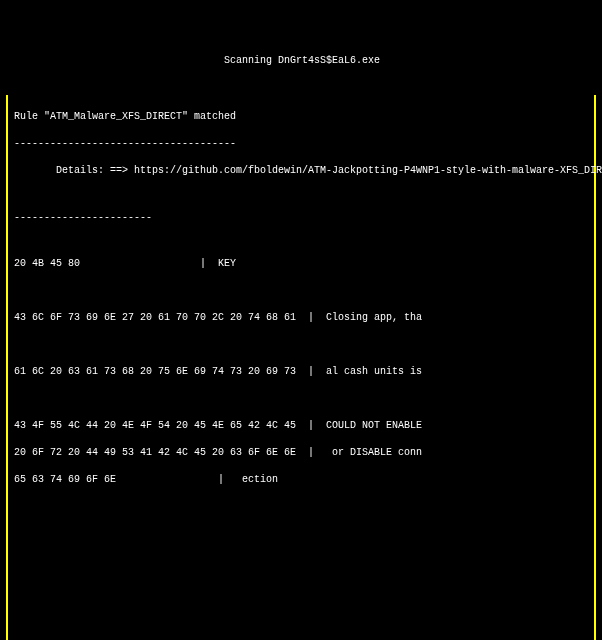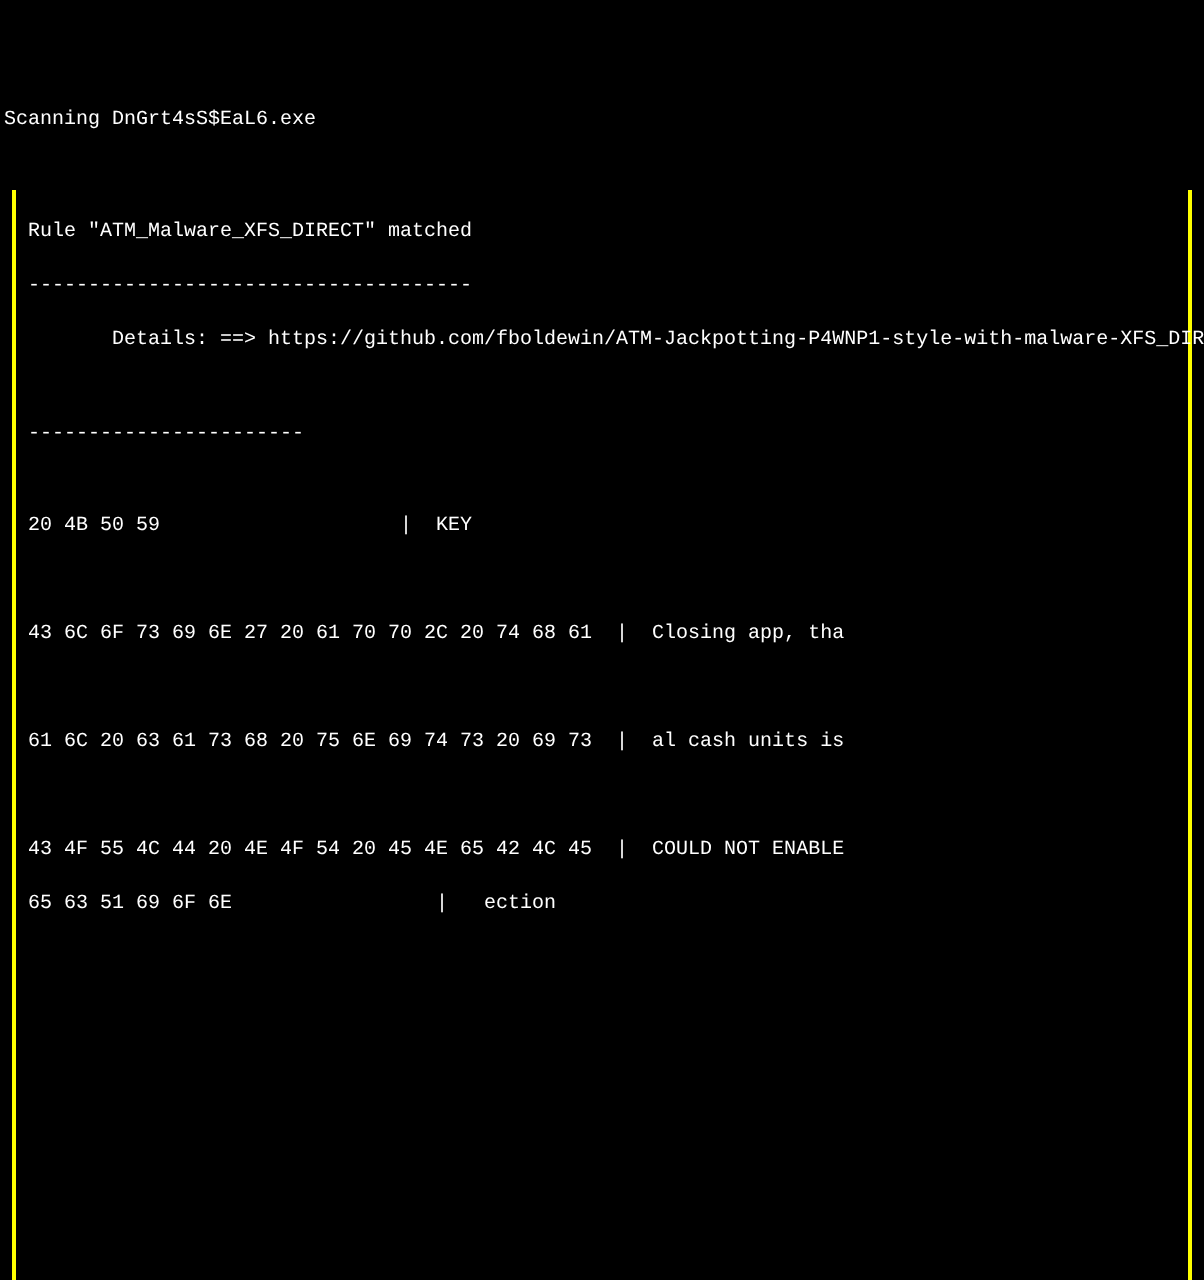--- a/index.html
+++ b/index.html
@@ -22,46 +22,48 @@
   }
   .box-main {
     margin-top: 0;
     margin-left: 6px;
     margin-right: 6px;
     padding: 2px 6px 6px 6px;
     border-top: none;
   }
   .plain {
     padding-left: 2px;
+    text-align: center;
   }
   .spacer { height: 6px; }
   .row { display: block; }
 </style>
 </head>
 <body>
 
 
 
 <div class="plain row">Scanning DnGrt4sS$EaL6.exe</div>
 
 <div class="box-main box">
 <div class="row">Rule "ATM_Malware_XFS_DIRECT" matched</div>
 <div class="row">-------------------------------------</div>
 <div class="row">       Details: ==&gt; https://github.com/fboldewin/ATM-Jackpotting-P4WNP1-style-with-malware-XFS_DIRECT</div>
 <div class="spacer"></div>
 <div class="row">-----------------------</div>
 <div class="spacer"></div>
-<div class="row">20 4B 50 59                    |  KEY</div>
+<div class="row">20 4B 45 80                    |  KEY</div>
 <div class="row"> </div>
 <div class="row">43 6C 6F 73 69 6E 27 20 61 70 70 2C 20 74 68 61  |  Closing app, tha</div>
 <div class="row"> </div>
 <div class="row">61 6C 20 63 61 73 68 20 75 6E 69 74 73 20 69 73  |  al cash units is</div>
 <div class="row"> </div>
 <div class="row">43 4F 55 4C 44 20 4E 4F 54 20 45 4E 65 42 4C 45  |  COULD NOT ENABLE</div>
-<div class="row">65 63 51 69 6F 6E                 |   ection</div>
+<div class="row">20 6F 72 20 44 49 53 41 42 4C 45 20 63 6F 6E 6E  |   or DISABLE conn</div>
+<div class="row">65 63 74 69 6F 6E                 |   ection</div>
 <div class="row"> </div>
 
 
 
 
 
 
 
 
 

